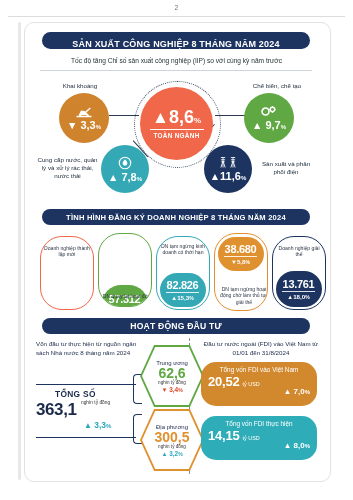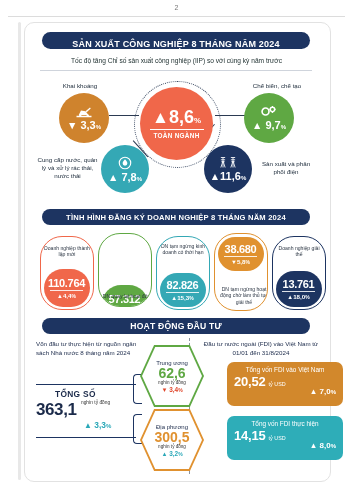--- a/index.html
+++ b/index.html
@@ -39,21 +39,21 @@
   .hex{position:absolute;width:64px;height:62px;clip-path:polygon(22% 0,78% 0,100% 50%,78% 100%,22% 100%,0 50%);
        display:flex;align-items:center;justify-content:center;}
   .hex-in{position:absolute;width:60px;height:58px;clip-path:polygon(22% 0,78% 0,100% 50%,78% 100%,22% 100%,0 50%);background:#fff;
        display:flex;flex-direction:column;align-items:center;justify-content:center;}
   .hex-in .t{font-size:6px;color:#1b2a4a;}
   .hex-in .n{font-weight:bold;font-size:14px;line-height:1;}
   .hex-in .u{font-size:4.6px;color:#333;}
   .hex-in .c{font-size:6.4px;font-weight:bold;margin-top:1px;}
 
   .dashdiv{position:absolute;width:0;border-left:1px dashed #8a93a0;}
-  .fdibox{position:absolute;border-radius:7px;color:#fff;margin-left:26px;}
+  .fdibox{position:absolute;border-radius:15px;color:#fff;}
   .fdibox .t{font-size:6.4px;text-align:center;padding-top:4px;}
   .fdibox .row{display:flex;align-items:baseline;padding:1px 6px 0 7px;}
   .fdibox .n{font-weight:bold;font-size:13px;letter-spacing:-.2px;}
   .fdibox .u{font-size:5.4px;margin-left:3px;}
   .fdibox .c{font-size:8px;font-weight:bold;text-align:right;padding-right:7px;margin-top:-2px;}
 
   .tot-line{position:absolute;height:1.4px;background:#1d3461;}
   .tot-lbl{position:absolute;font-weight:bold;font-size:8.4px;letter-spacing:.3px;}
   .tot-num{position:absolute;font-weight:bold;font-size:17px;letter-spacing:-.4px;}
   .tot-unit{position:absolute;font-size:4.8px;color:#333;}
@@ -133,25 +133,20 @@
       </svg>
     <div class="val" style="font-size:11px;margin-top:1px;"><span class="ar">▲</span><span>11,6</span><span class="pct">%</span></div>
   </div>
 
   <div class="banner" style="left:42px;top:209px;width:268px;height:16px;font-size:7.6px;">
     <span>TÌNH HÌNH ĐĂNG KÝ DOANH NGHIỆP 8 THÁNG NĂM 2024</span>
   </div>
 
   <div class="pill" style="left:40px;top:236px;width:52px;height:72px;border-color:#f0674a;">
     <div class="cap" style="padding-top:8px;">Doanh nghiệp thành lập mới</div>
-    <div class="blob" style="position:absolute;left:2.5px;bottom:2.5px;width:46px;height:38px;background:#f0674a;">
-      <div class="num">110.764</div>
-      <div class="sep"></div>
-      <div class="chg"><span class="ar">▲</span><span>4,4</span><span style="font-size:5px">%</span></div>
-    </div>
   </div>
 
   <div class="pill" style="left:98px;top:233px;width:52px;height:72px;border-color:#5fa843;">
     <div class="blob" style="position:absolute;left:2.5px;top:2.5px;width:46px;height:38px;background:#5fa843;margin-top:48px;">
       <div class="num">57.312</div>
       <div class="sep"></div>
       <div class="chg"><span class="ar">▲</span><span>25,3</span><span style="font-size:5px">%</span></div>
     </div>
     <div class="cap" style="position:absolute;bottom:7px;left:0;width:100%;">DN quay lại hoạt động</div>
   </div>

